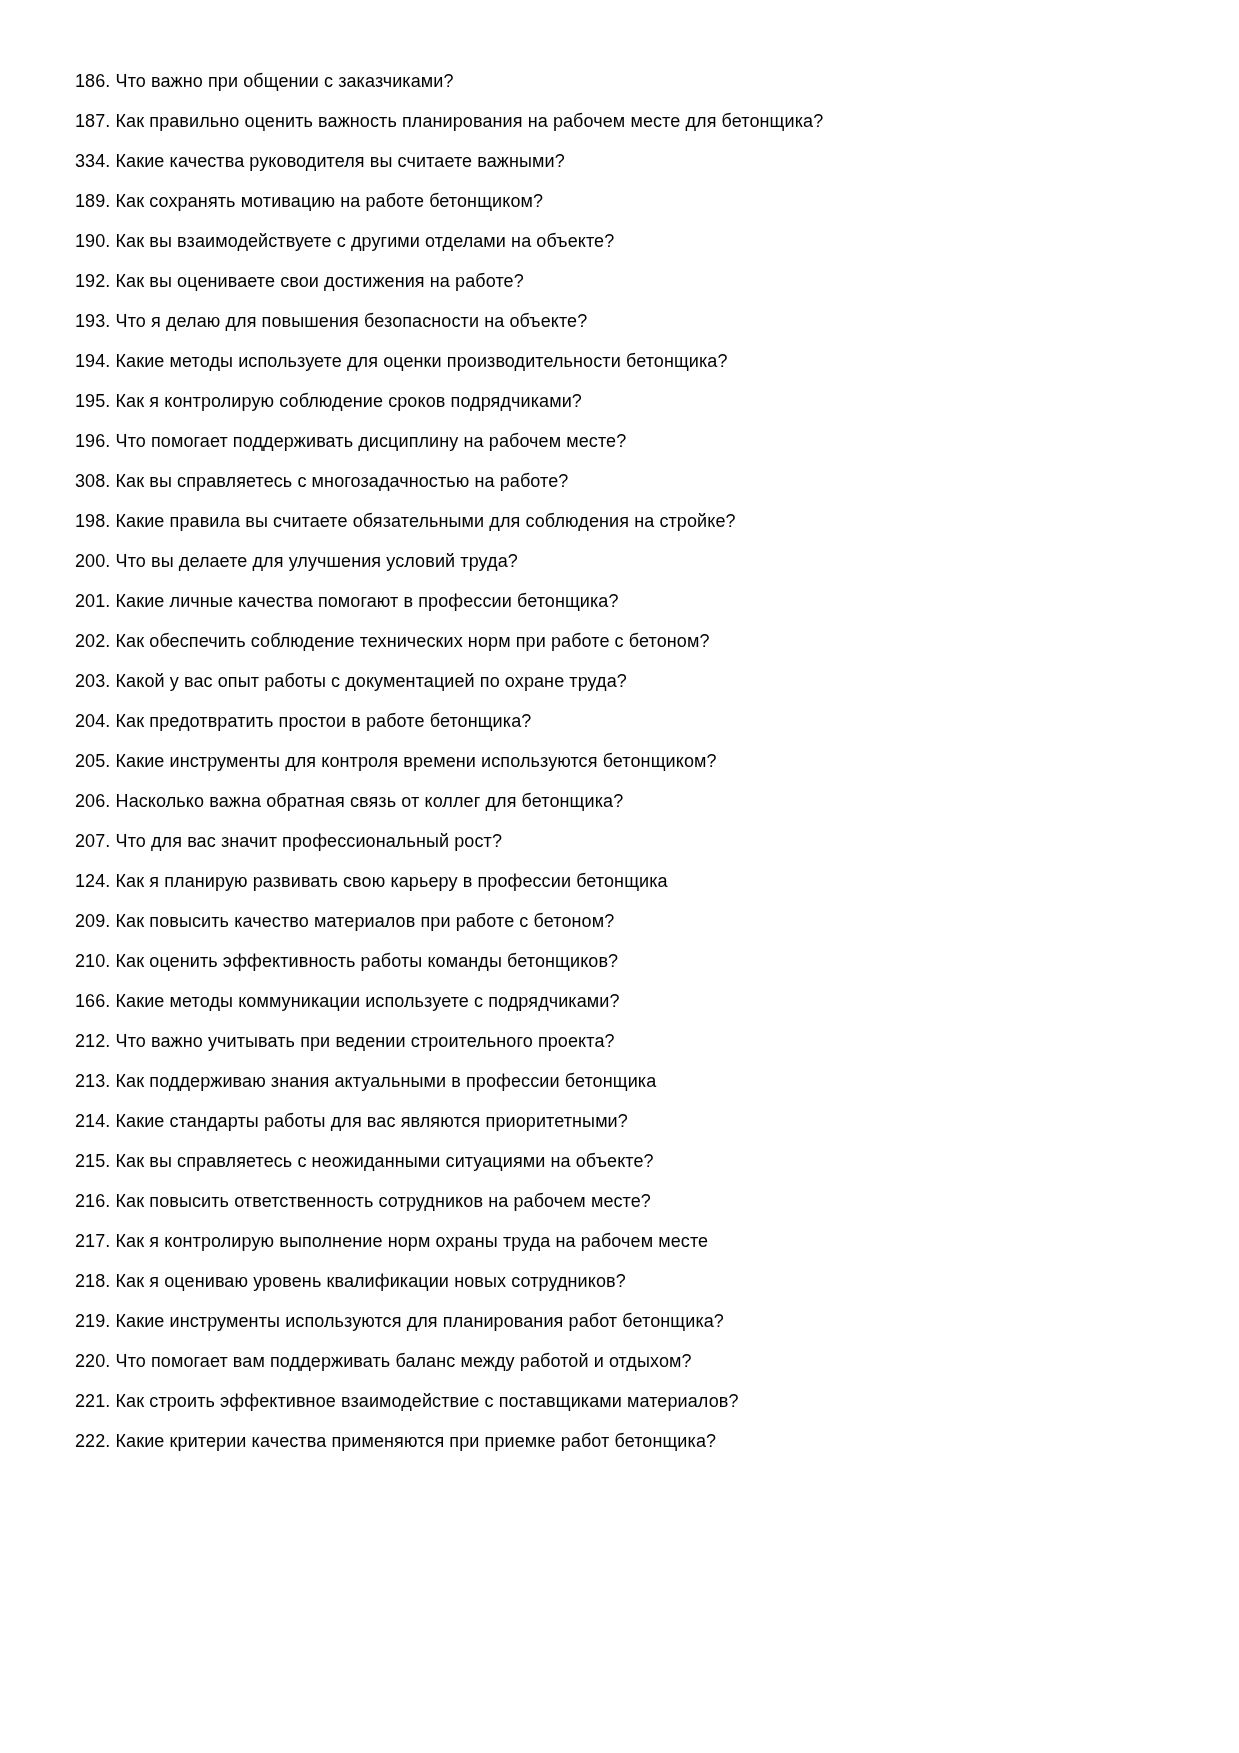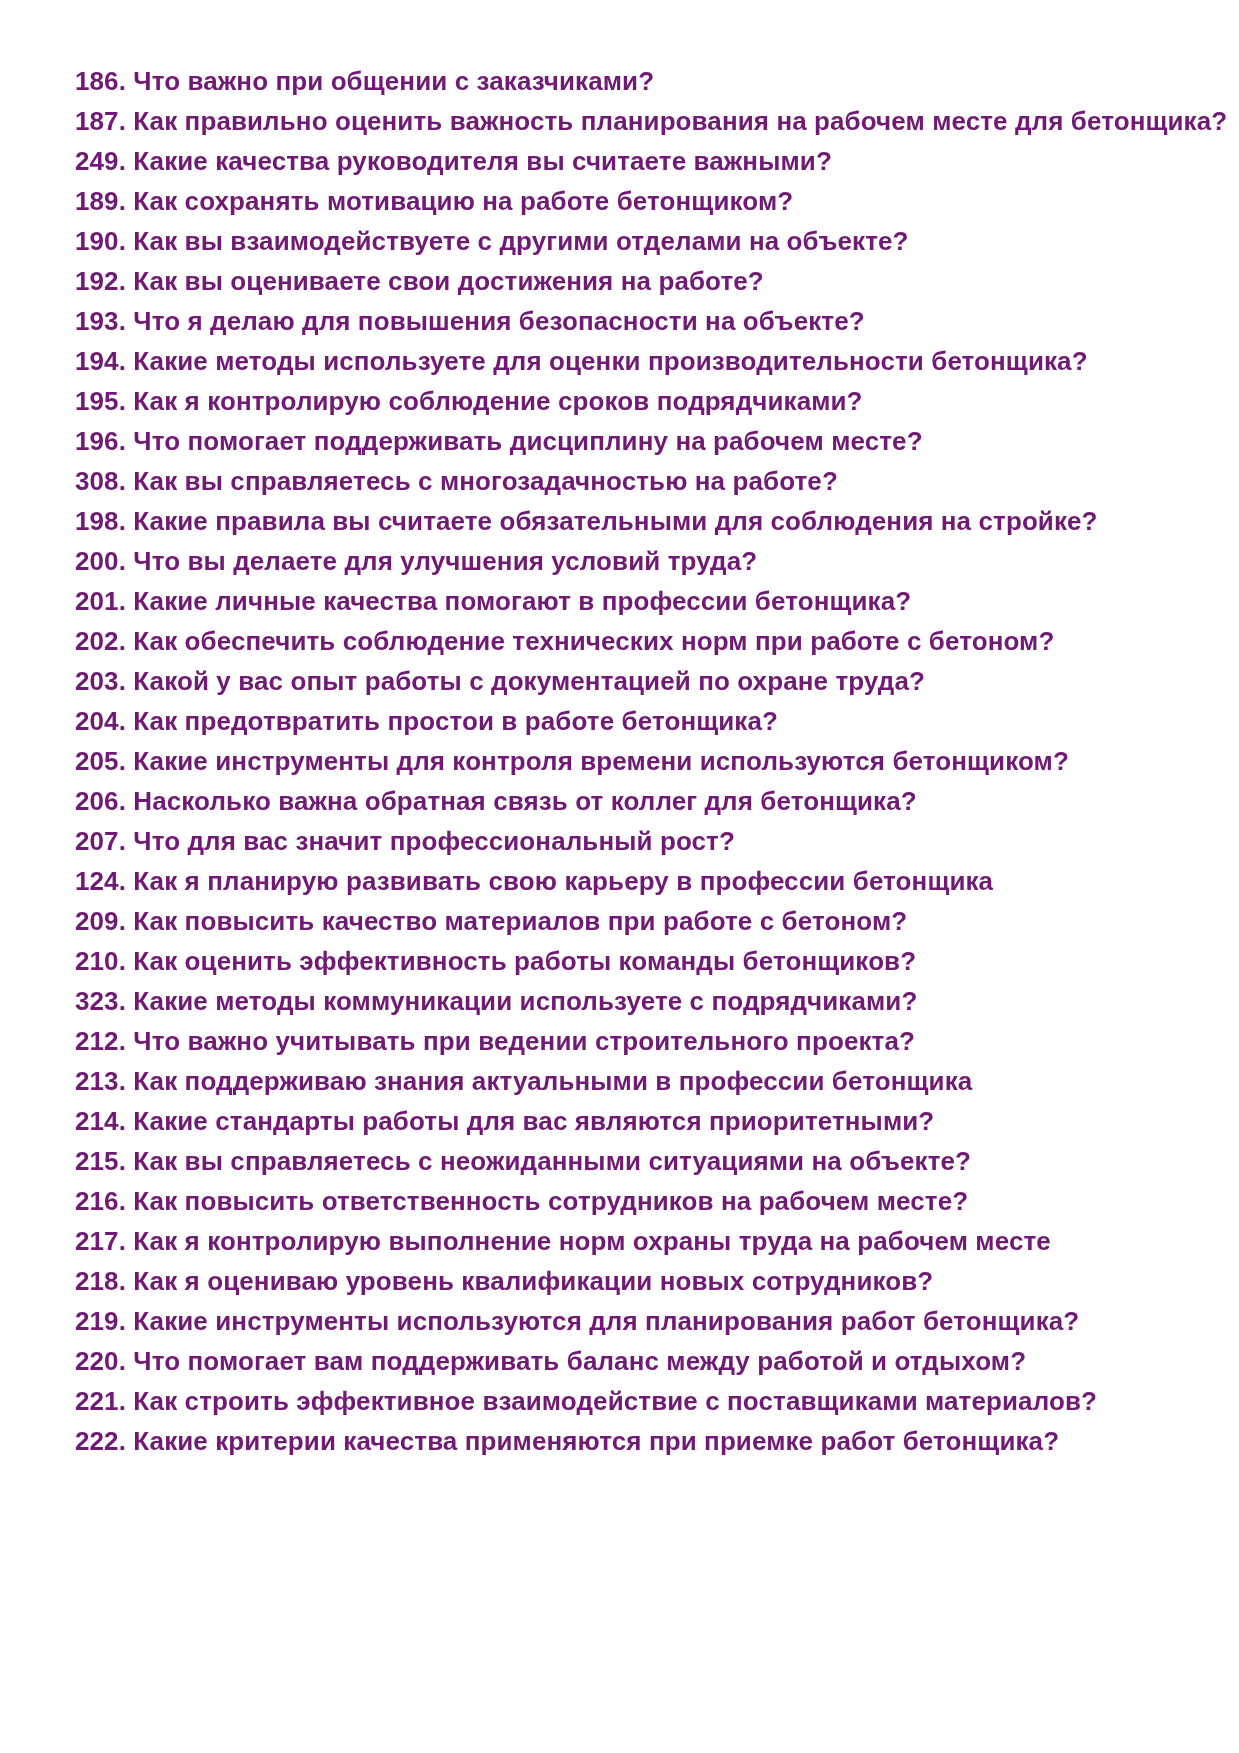--- a/index.html
+++ b/index.html
@@ -13,57 +13,57 @@
     width: 1239px;
     height: 1753px;
     background: #ffffff;
     padding: 61px 60px 0 75px;
     overflow: hidden;
   }
   .question-list {
     list-style: none;
   }
   .line {
-    font-size: 26px;
+    font-size: 18px;
     line-height: 40px;
-    color: #701a75;
-    font-weight: 700;
+    color: #000000;
+    font-weight: 400;
     letter-spacing: 0.1px;
     white-space: nowrap;
   }
 </style>
 </head>
 <body>
 
 <main class="page">
   <div class="question-list">
       <p class="line">186. Что важно при общении с заказчиками?</p>
       <p class="line">187. Как правильно оценить важность планирования на рабочем месте для бетонщика?</p>
-      <p class="line">249. Какие качества руководителя вы считаете важными?</p>
+      <p class="line">334. Какие качества руководителя вы считаете важными?</p>
       <p class="line">189. Как сохранять мотивацию на работе бетонщиком?</p>
       <p class="line">190. Как вы взаимодействуете с другими отделами на объекте?</p>
       <p class="line">192. Как вы оцениваете свои достижения на работе?</p>
       <p class="line">193. Что я делаю для повышения безопасности на объекте?</p>
       <p class="line">194. Какие методы используете для оценки производительности бетонщика?</p>
       <p class="line">195. Как я контролирую соблюдение сроков подрядчиками?</p>
       <p class="line">196. Что помогает поддерживать дисциплину на рабочем месте?</p>
       <p class="line">308. Как вы справляетесь с многозадачностью на работе?</p>
       <p class="line">198. Какие правила вы считаете обязательными для соблюдения на стройке?</p>
       <p class="line">200. Что вы делаете для улучшения условий труда?</p>
       <p class="line">201. Какие личные качества помогают в профессии бетонщика?</p>
       <p class="line">202. Как обеспечить соблюдение технических норм при работе с бетоном?</p>
       <p class="line">203. Какой у вас опыт работы с документацией по охране труда?</p>
       <p class="line">204. Как предотвратить простои в работе бетонщика?</p>
       <p class="line">205. Какие инструменты для контроля времени используются бетонщиком?</p>
       <p class="line">206. Насколько важна обратная связь от коллег для бетонщика?</p>
       <p class="line">207. Что для вас значит профессиональный рост?</p>
       <p class="line">124. Как я планирую развивать свою карьеру в профессии бетонщика</p>
       <p class="line">209. Как повысить качество материалов при работе с бетоном?</p>
       <p class="line">210. Как оценить эффективность работы команды бетонщиков?</p>
-      <p class="line">323. Какие методы коммуникации используете с подрядчиками?</p>
+      <p class="line">166. Какие методы коммуникации используете с подрядчиками?</p>
       <p class="line">212. Что важно учитывать при ведении строительного проекта?</p>
       <p class="line">213. Как поддерживаю знания актуальными в профессии бетонщика</p>
       <p class="line">214. Какие стандарты работы для вас являются приоритетными?</p>
       <p class="line">215. Как вы справляетесь с неожиданными ситуациями на объекте?</p>
       <p class="line">216. Как повысить ответственность сотрудников на рабочем месте?</p>
       <p class="line">217. Как я контролирую выполнение норм охраны труда на рабочем месте</p>
       <p class="line">218. Как я оцениваю уровень квалификации новых сотрудников?</p>
       <p class="line">219. Какие инструменты используются для планирования работ бетонщика?</p>
       <p class="line">220. Что помогает вам поддерживать баланс между работой и отдыхом?</p>
       <p class="line">221. Как строить эффективное взаимодействие с поставщиками материалов?</p>

